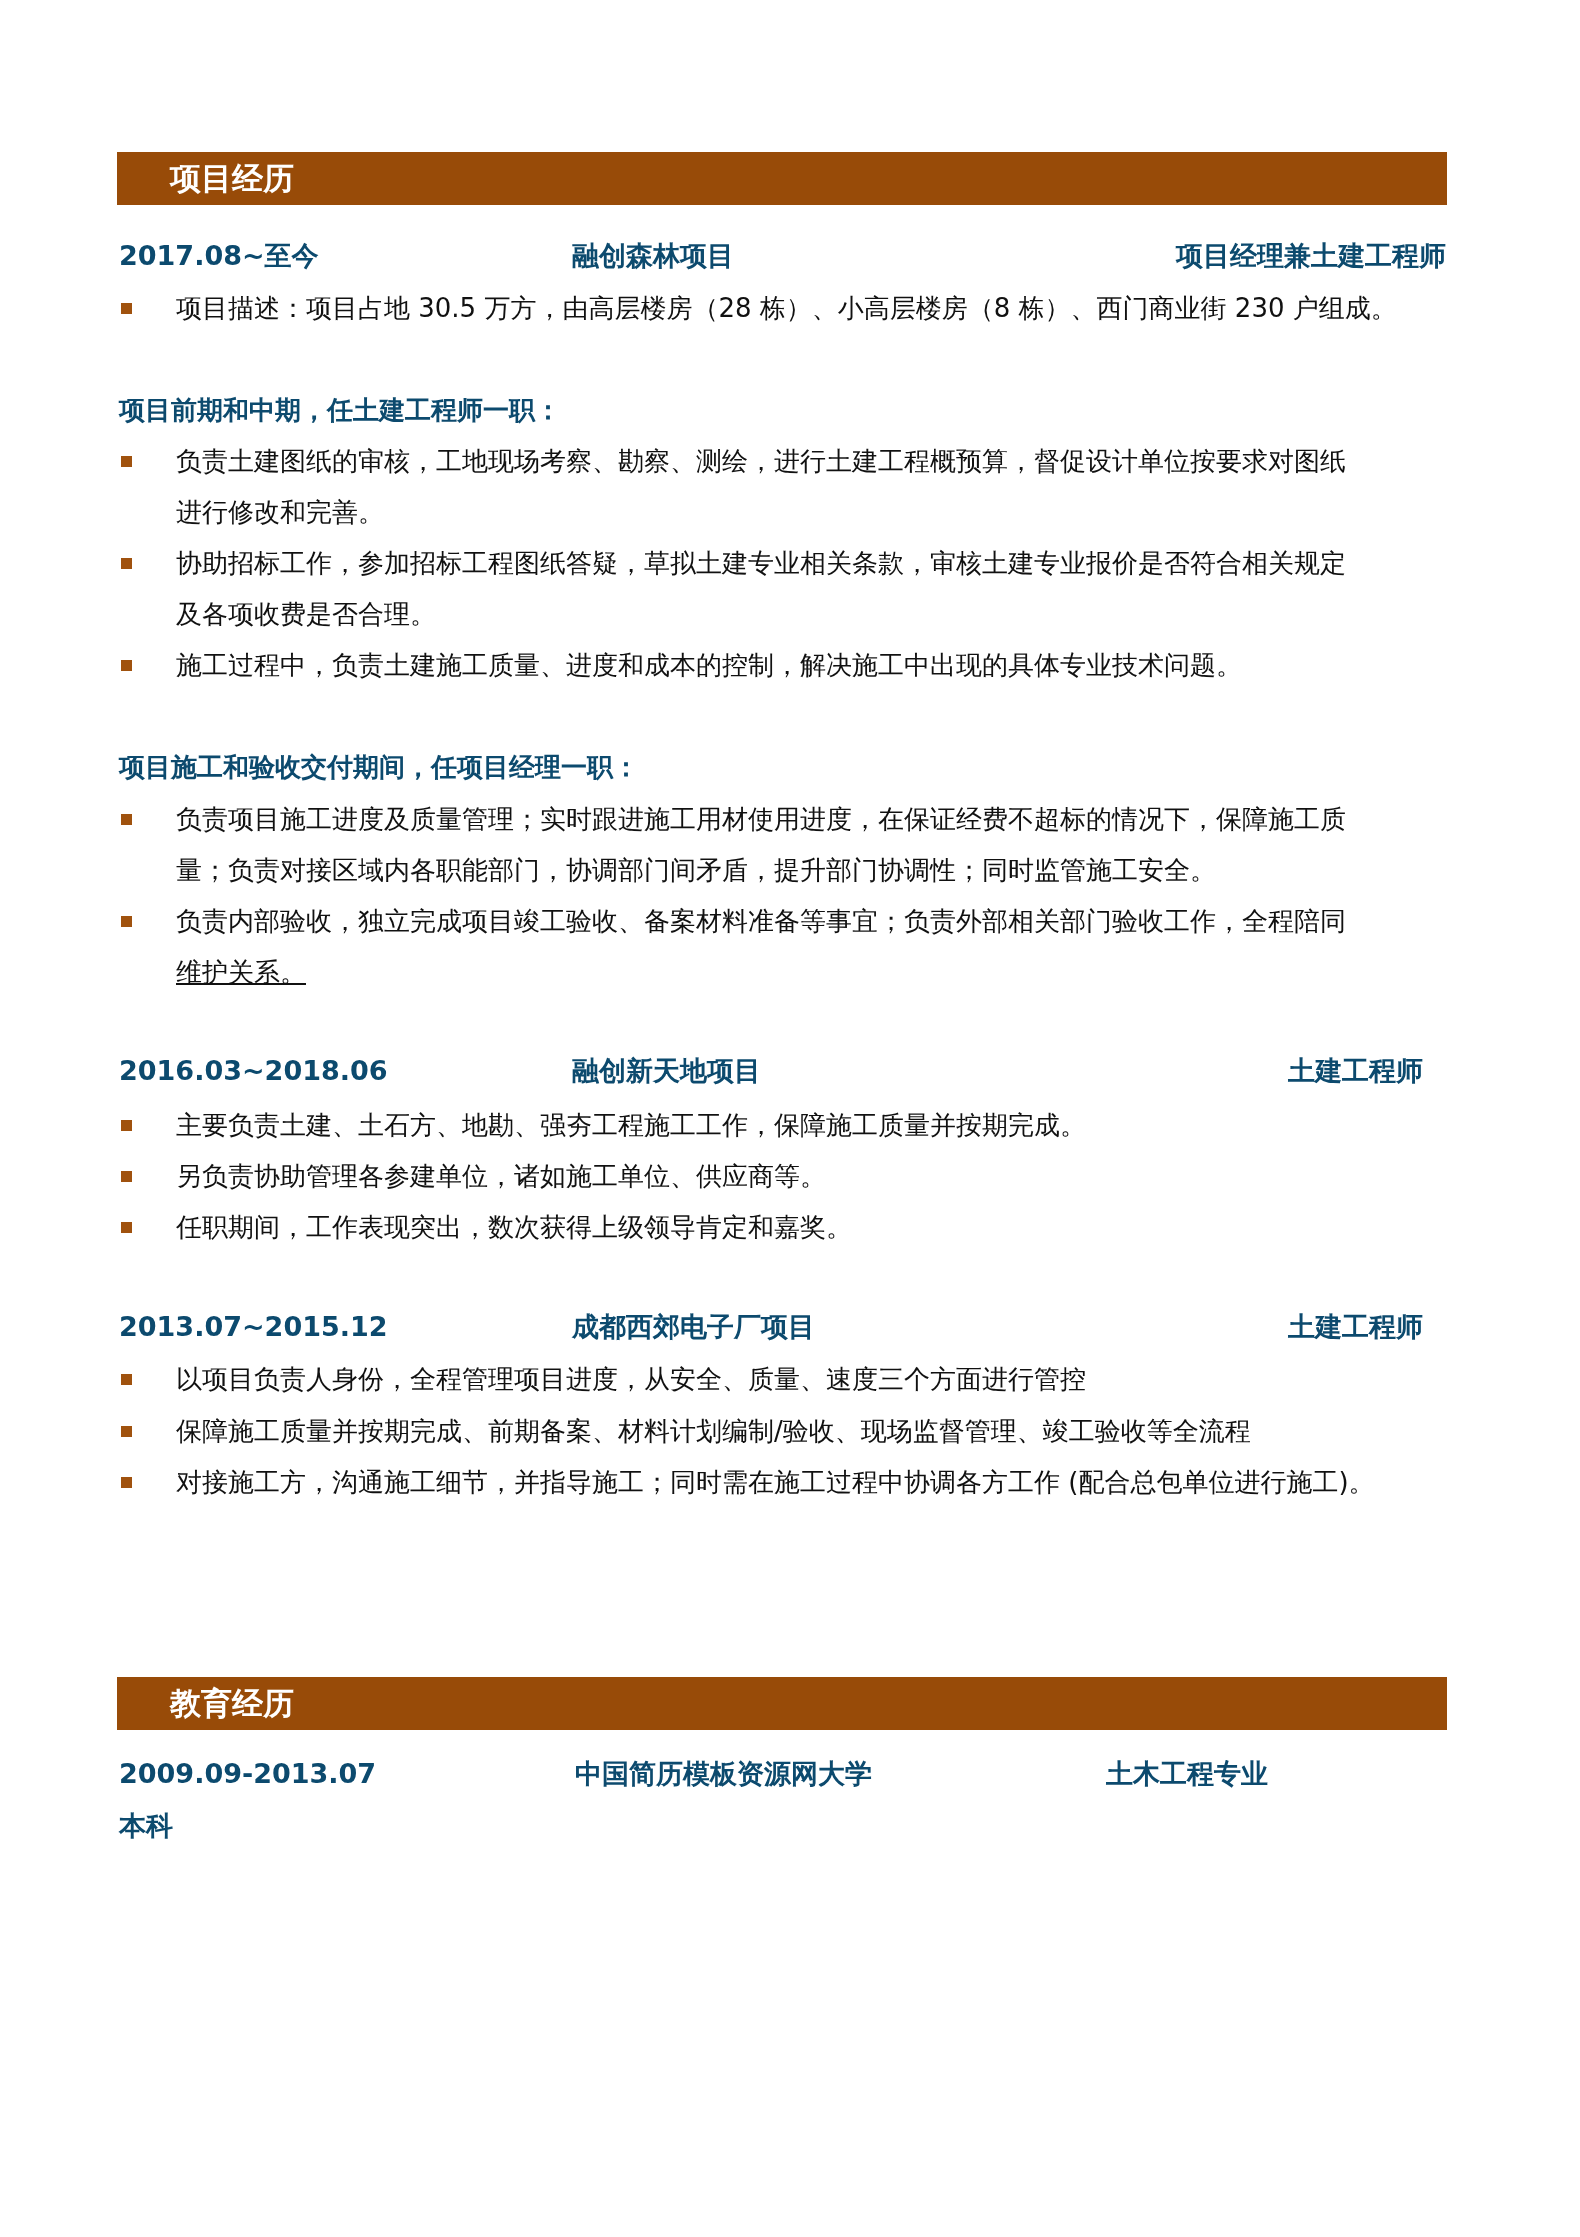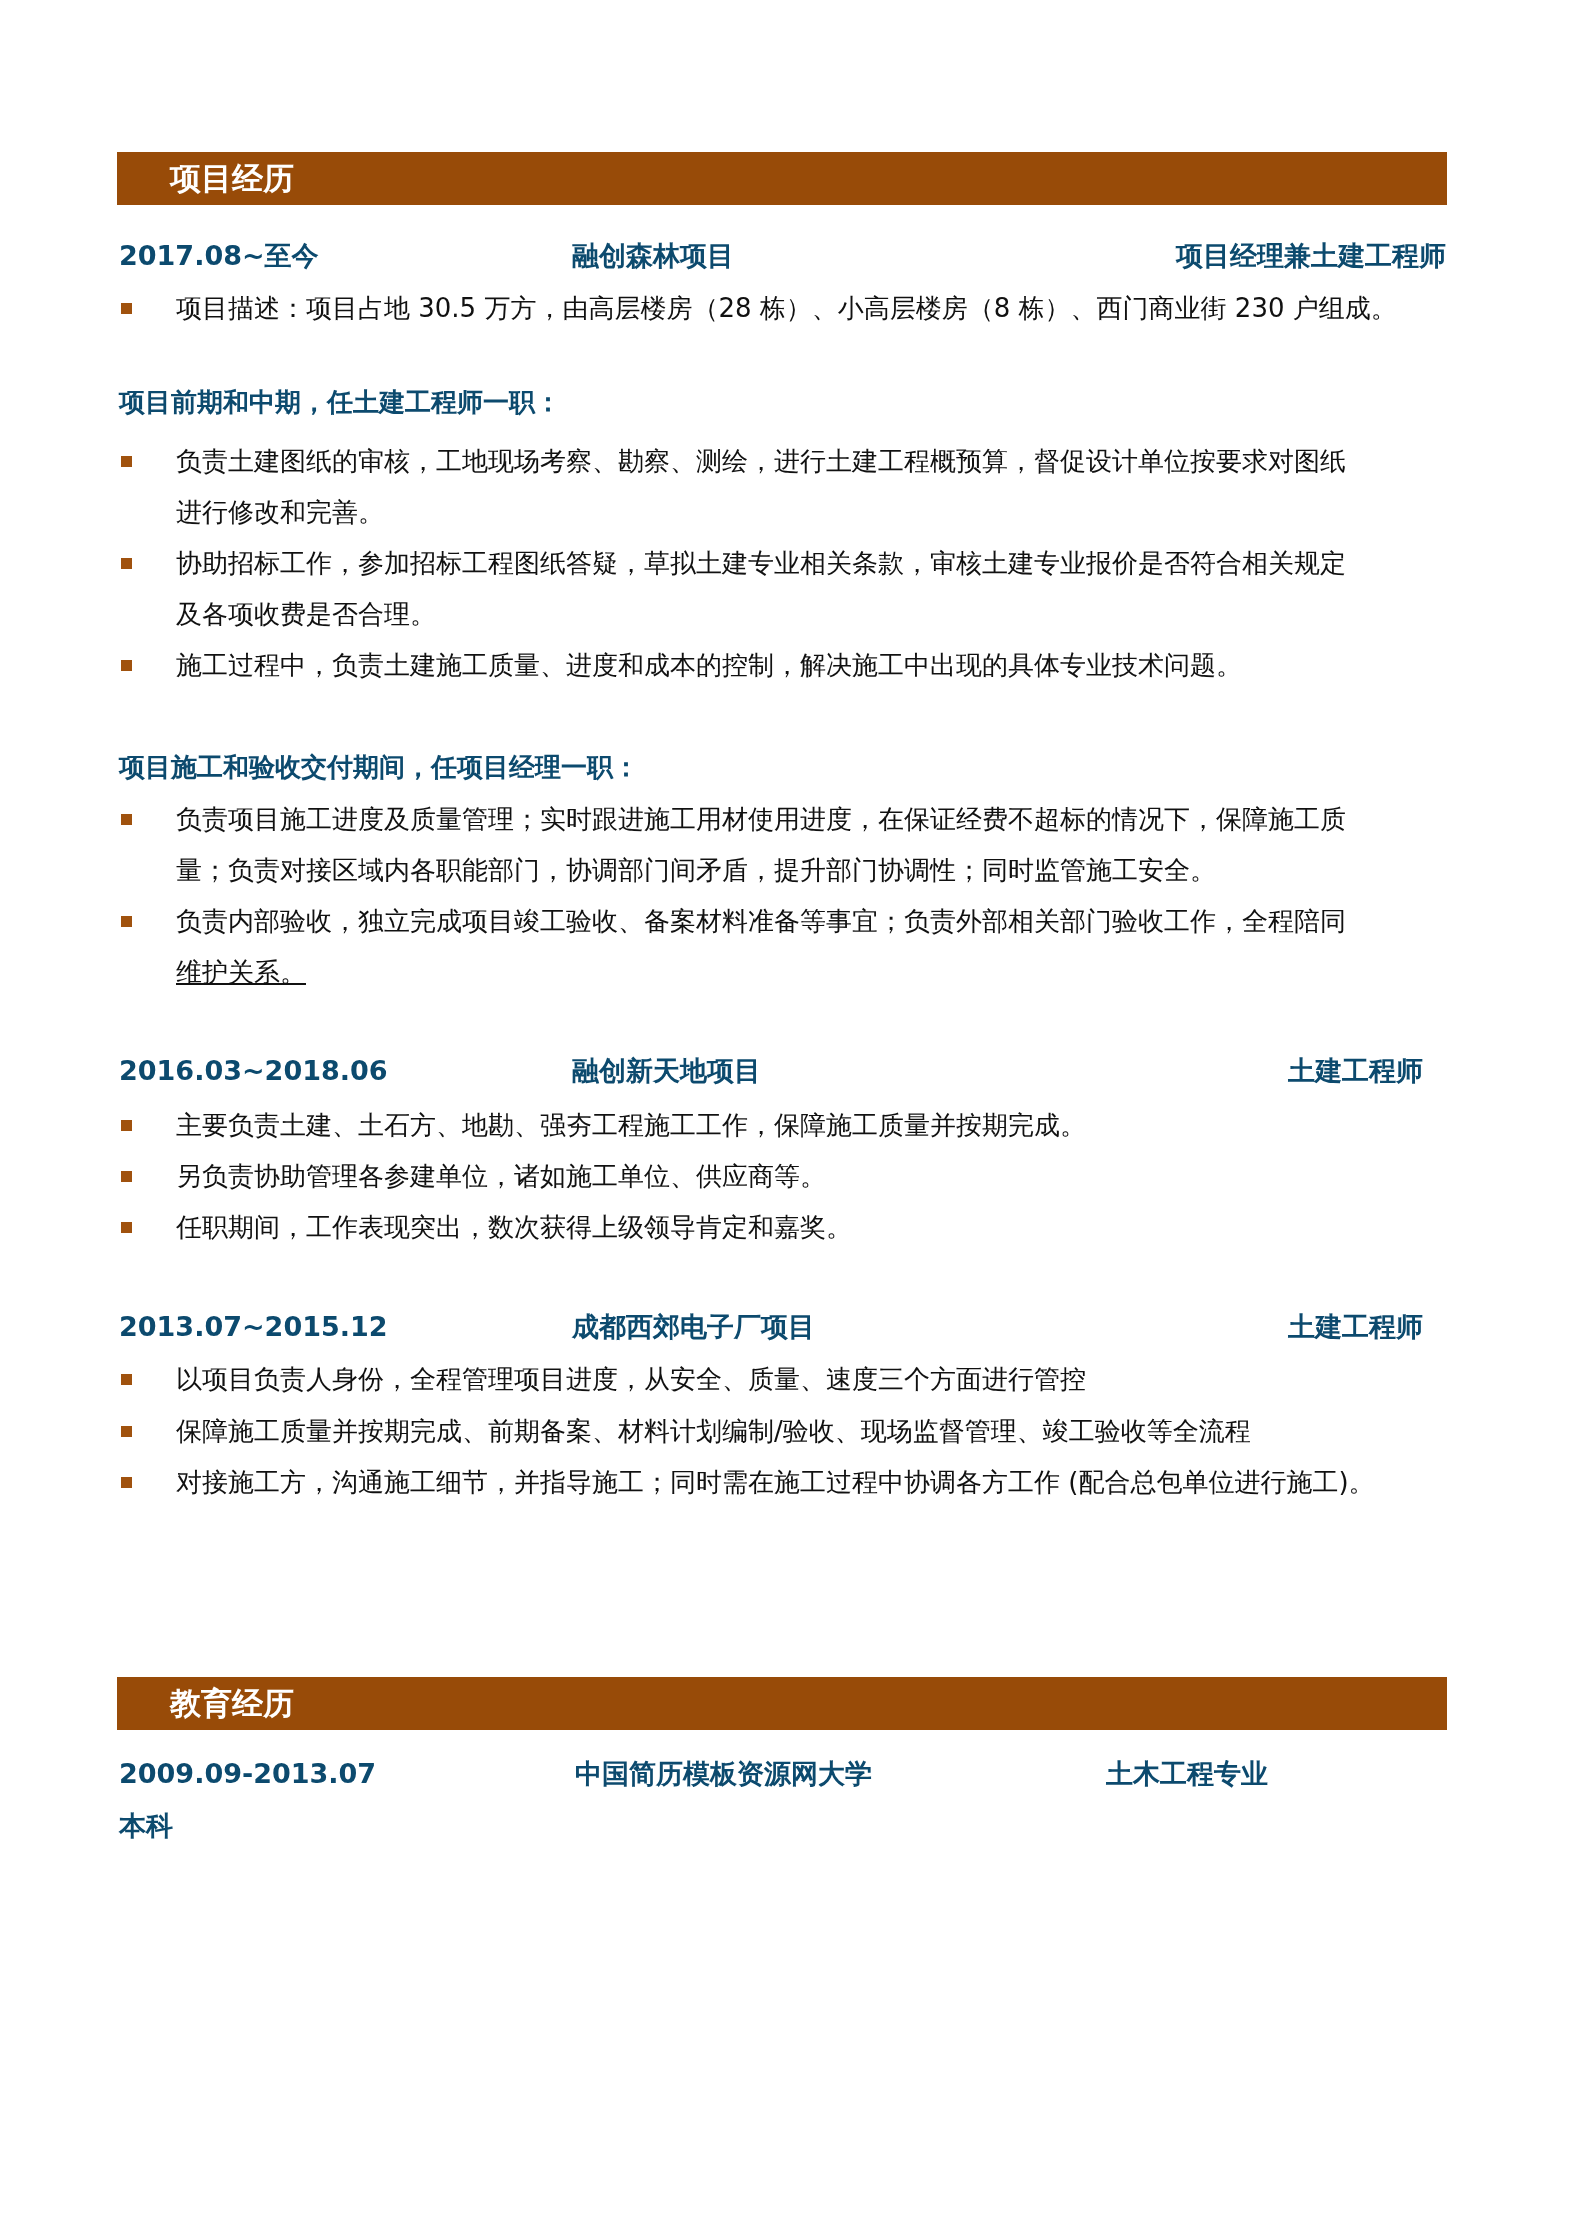--- a/index.html
+++ b/index.html
@@ -35,21 +35,21 @@
 <div>
   <span class="abs hl" style="left:119px; top:238px;">2017.08~至今</span>
   <span class="abs hl" style="left:572px; top:238px;">融创森林项目</span>
   <span class="abs hl right" style="right:134px; top:238px;">项目经理兼土建工程师</span>
 
   <div class="bl body-text" style="top:290px;">
     <span class="bullet-sq"></span>
     <span class="txt">项目描述：项目占地 30.5 万方，由高层楼房（28 栋）、小高层楼房（8 栋）、西门商业街 230 户组成。</span>
   </div>
 
-  <span class="abs hl" style="left:119px; top:384px; font-size:26px;">项目前期和中期，任土建工程师一职：</span>
+  <span class="abs hl" style="left:119px; top:392px; font-size:26px;">项目前期和中期，任土建工程师一职：</span>
 
   <div class="bl body-text" style="top:443px;">
     <span class="bullet-sq"></span>
     <span class="txt">负责土建图纸的审核，工地现场考察、勘察、测绘，进行土建工程概预算，督促设计单位按要求对图纸</span>
     <span class="txt" style="top:51px;">进行修改和完善。</span>
   </div>
   <div class="bl body-text" style="top:545px;">
     <span class="bullet-sq"></span>
     <span class="txt">协助招标工作，参加招标工程图纸答疑，草拟土建专业相关条款，审核土建专业报价是否符合相关规定</span>
     <span class="txt" style="top:51px;">及各项收费是否合理。</span>

